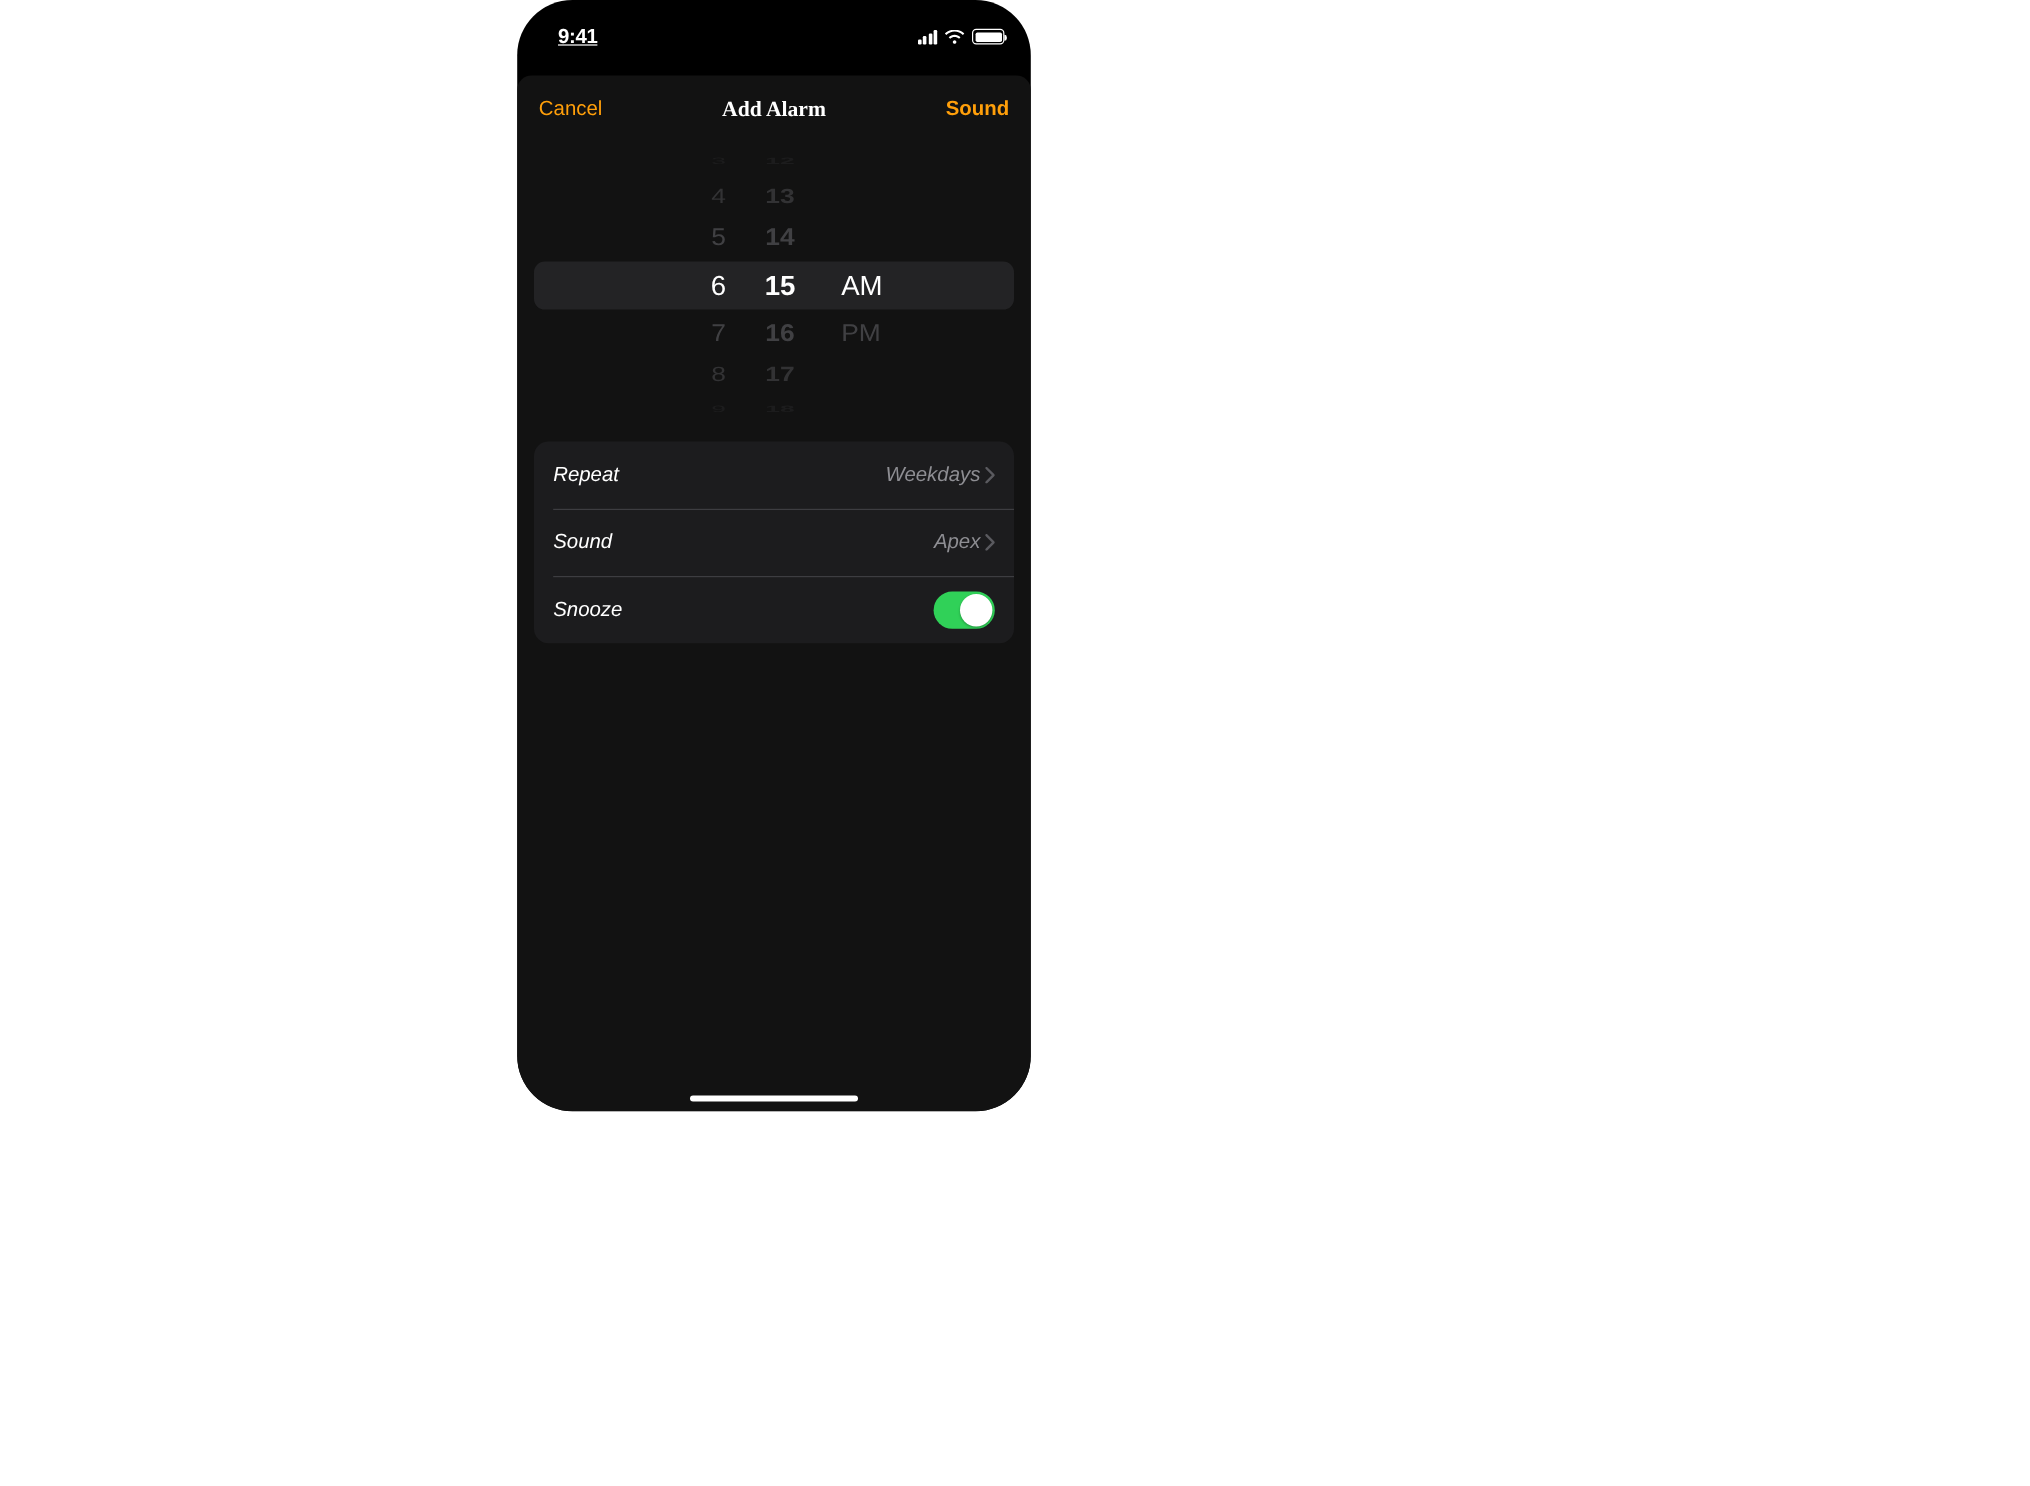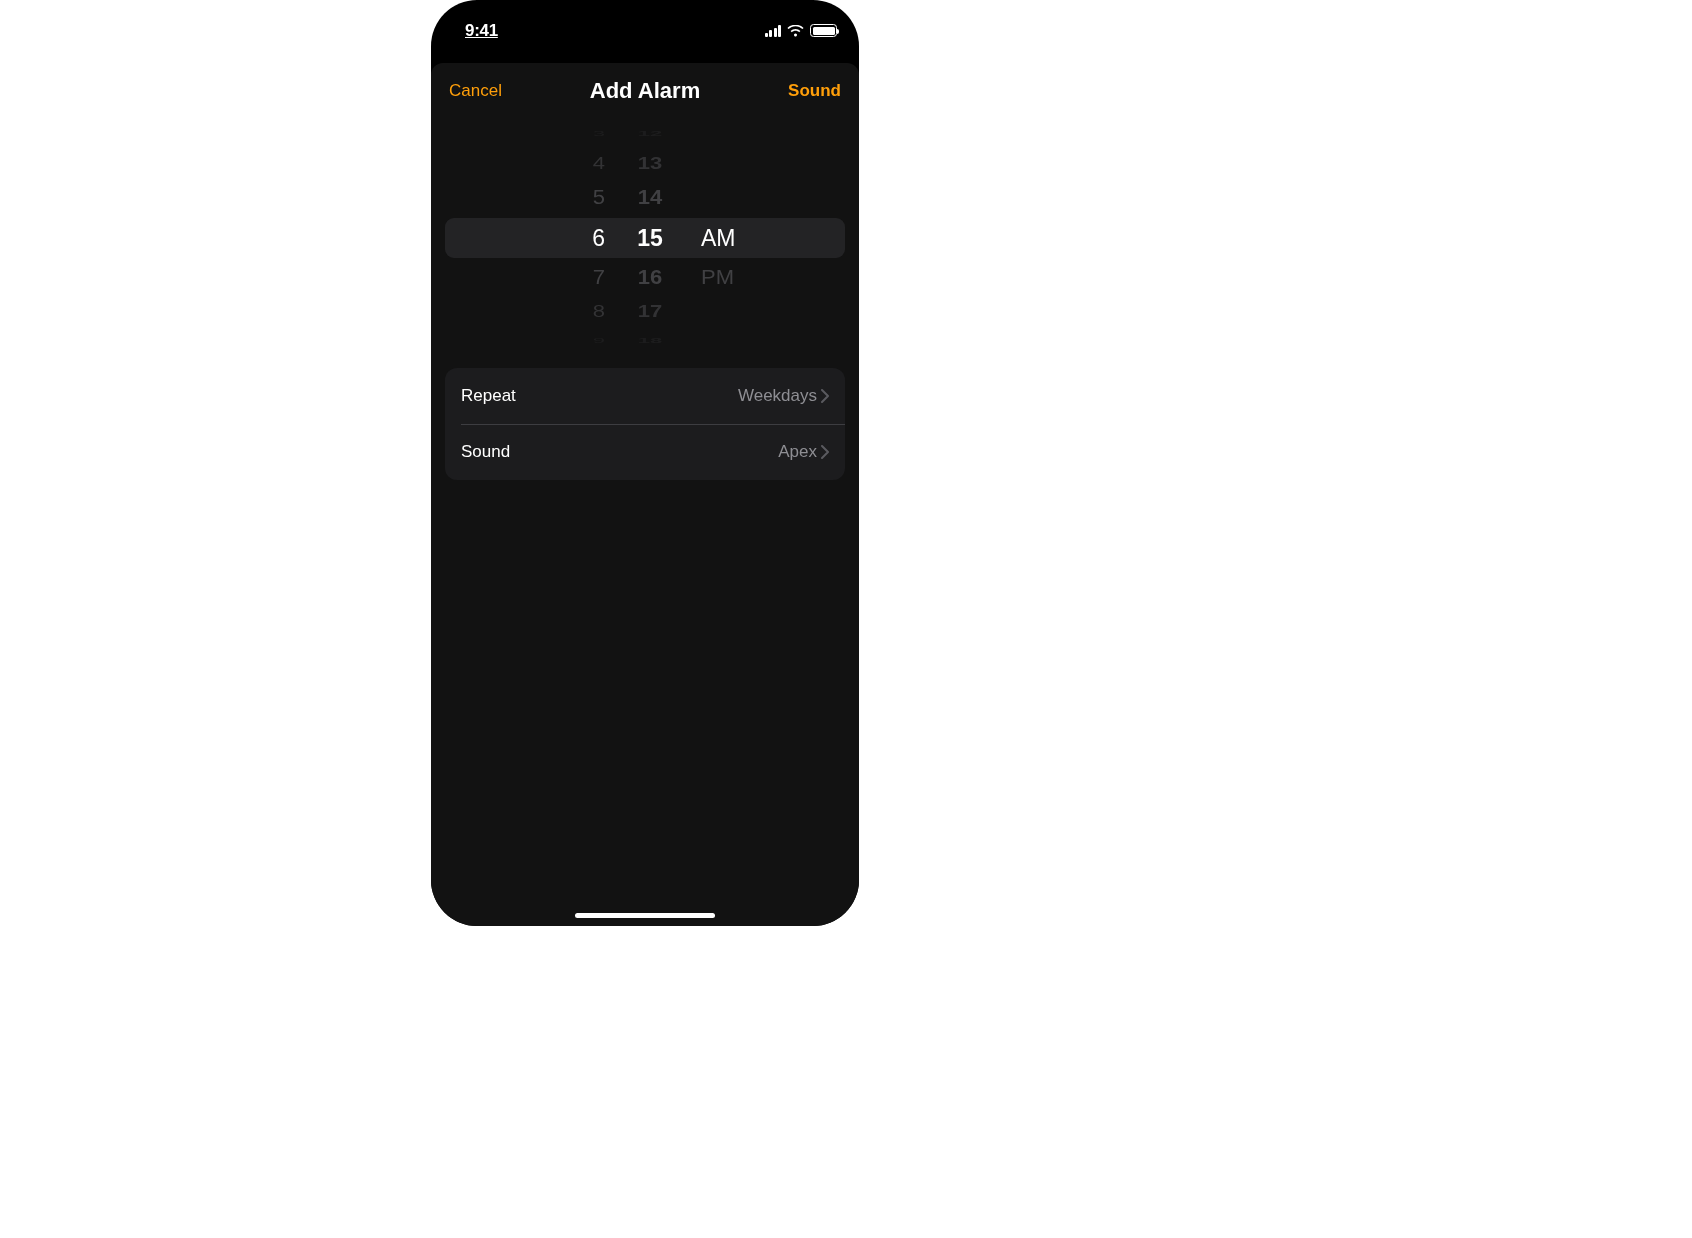--- a/index.html
+++ b/index.html
@@ -105,22 +105,23 @@
     .cancel, .save {
       color: #ff9f0a;
       font-size: 17px;
       background: none;
       border: none;
       cursor: pointer;
     }
     .save { font-weight: 600; }
     .sheet-title {
       color: #fff;
-      font-size: 22px;
+      font-size: 18px;
       font-weight: 600;
+      font-family: Liberation Serif, serif;
     }
     
     .picker {
       position: relative;
       height: 225px;
       margin-top: 6px;
     }
     .sel-band {
       position: absolute;
       left: 14px; right: 14px;
@@ -159,20 +160,21 @@
       border-radius: 12px;
       overflow: hidden;
     }
     .row {
       display: flex;
       align-items: center;
       height: 56px;
       padding: 0 16px;
       position: relative;
       cursor: pointer;
+      font-style: italic;
     }
     .row + .row::before {
       content: "";
       position: absolute;
       left: 16px; right: 0; top: 0;
       height: 0.5px;
       background: rgba(84,84,88,0.6);
     }
     .row-label {
       color: #fff;
@@ -290,17 +292,23 @@
       </div>
       <div class="row">
         <div class="row-label">Sound</div>
         <div class="row-value">Apex</div>
         <div class="chev">
           <svg width="8" height="14" viewBox="0 0 8 14">
               <path d="M1 1l6 6-6 6" stroke="#5a5a5f" stroke-width="2" fill="none" stroke-linecap="round" stroke-linejoin="round"></path>
             </svg>
         </div>
       </div>
+      <div class="row">
+        <div class="row-label">Snooze</div>
+        <div class="toggle">
+          <div class="toggle-knob"></div>
+        </div>
+      </div>
     </div>
 
     <div class="home-ind"></div>
   </div>
 </div>
 
 </body></html>

